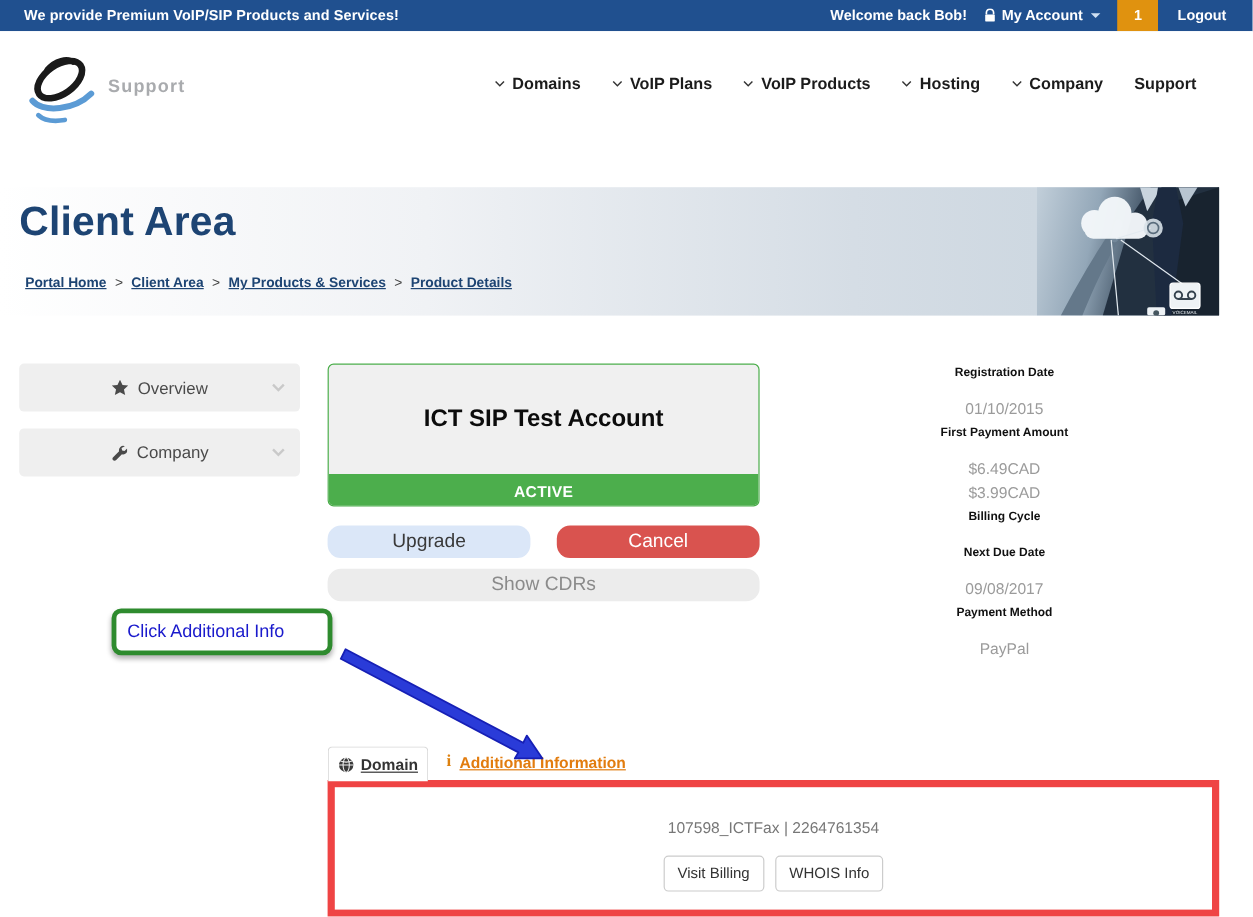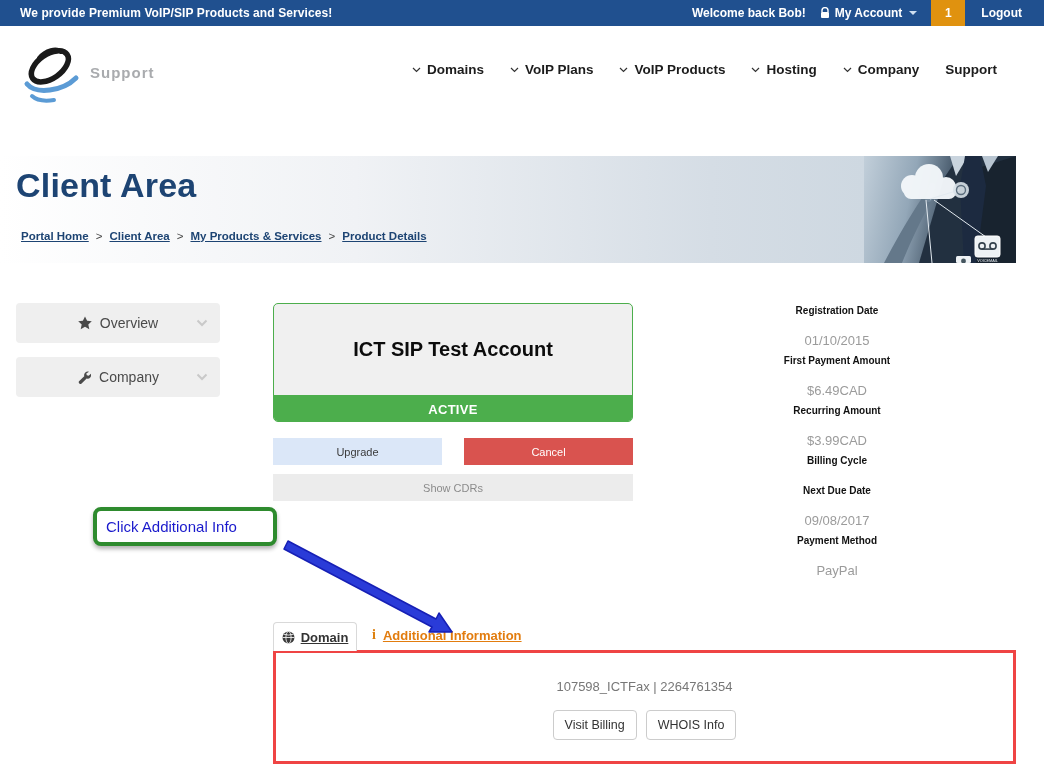--- a/index.html
+++ b/index.html
@@ -28,53 +28,53 @@
 
   
   .banner { position:absolute; left:0; top:156px; width:1016px; height:107px; background:linear-gradient(90deg,#ffffff 0%,#f0f2f5 35%,#d5dde5 70%,#c7d3dd 100%); }
   .banner h1 { position:absolute; left:16px; top:10px; font-size:34px; font-weight:800; color:#1d4473; letter-spacing:.2px; }
   .breadcrumb { position:absolute; left:21px; top:74px; font-size:11.5px; color:#333; display:flex; align-items:center; gap:7px; }
   .breadcrumb a { color:#1d4473; text-decoration:underline; font-weight:600; cursor:pointer; }
   .crumb-sep { color:#444; }
   .hero { position:absolute; right:0; top:0; width:152px; height:107px; }
 
   
-  .side-btn { position:absolute; left:16px; width:204px; height:40px; background:#efefef; border-radius:4px; display:flex; align-items:center; justify-content:center; gap:8px; font-size:14px; color:#4a4a4a; cursor:pointer; }
+  .side-btn { position:absolute; left:16px; width:234px; height:40px; background:#efefef; border-radius:4px; display:flex; align-items:center; justify-content:center; gap:8px; font-size:14px; color:#4a4a4a; cursor:pointer; }
   .side-btn .chev { position:absolute; right:12px; }
   #overview-btn { top:303px; }
   #actions-btn  { top:357px; }
 
   
   .card { position:absolute; left:273px; top:303px; width:360px; height:119px; border:1px solid #4cae4c; border-radius:5px; overflow:hidden; background:#f0f0f0; }
   .card-body { height:91px; display:flex; align-items:center; justify-content:center; }
   .card-title { font-size:20px; font-weight:800; color:#0c0c0c; }
   .card-status { height:28px; background:#4cae4c; color:#fff; font-size:13px; font-weight:700; display:flex; align-items:center; justify-content:center; letter-spacing:.3px; }
 
-  .btn { position:absolute; border-radius:0; font-size:11px; display:flex; align-items:center; justify-content:center; cursor:pointer; }
+  .btn { position:absolute; border-radius:11px; font-size:16px; display:flex; align-items:center; justify-content:center; cursor:pointer; }
   #upgrade-btn { left:273px; top:438px; width:169px; height:27px; background:#dbe7f8; color:#3a3a3a; }
   #cancel-btn  { left:464px; top:438px; width:169px; height:27px; background:#d9534f; color:#fff; }
   #showcdrs-btn{ left:273px; top:474px; width:360px; height:27px; background:#ececec; color:#8b8b8b; }
 
   
   .details { position:absolute; left:657px; top:303px; width:360px; text-align:center; }
   .d-label { font-size:10px; line-height:15px; font-weight:800; color:#111; margin-bottom:15px; }
   .d-value { font-size:13px; line-height:15px; color:#9b9b9b; margin-bottom:5px; }
 
   
   .callout { position:absolute; left:93px; top:507px; width:184px; height:39px; background:#fff; border:4px solid #2e8b2e; border-radius:8px; box-shadow:0 3px 4px rgba(0,0,0,.3); display:flex; align-items:center; z-index:5; }
   .callout span { font-size:15px; color:#1a1acc; margin-left:9px; white-space:nowrap; }
   .arrow-layer { position:absolute; left:0; top:0; width:1044px; height:764px; pointer-events:none; z-index:4; }
 
   
   .tab-domain { position:absolute; left:273px; top:622px; width:84px; height:29px; background:#fff; border:1px solid #d9d9d9; border-bottom:none; border-radius:4px 4px 0 0; display:flex; align-items:center; justify-content:center; gap:6px; z-index:2; cursor:pointer; }
   .tab-domain span { font-size:13px; color:#333; text-decoration:underline; font-weight:600; }
   .tab-additional { position:absolute; left:372px; top:627px; display:flex; align-items:center; gap:7px; cursor:pointer; z-index:1; }
   .tab-additional .i-glyph { color:#dd810f; font-size:14px; font-weight:900; font-family:"Liberation Serif", serif; }
   .tab-additional .t-label { color:#e27c0e; font-size:13px; font-weight:600; text-decoration:underline; }
-  .panel { position:absolute; left:273px; top:650px; width:743px; height:114px; background:#fff; border:3px solid #ef4444; }
+  .panel { position:absolute; left:273px; top:650px; width:743px; height:114px; background:#fff; border:6px solid #ef4444; }
   .domain-line { position:absolute; left:0; top:26px; width:100%; text-align:center; font-size:13px; color:#777; }
   .panel-btns { position:absolute; left:0; top:57px; width:100%; display:flex; justify-content:center; gap:9px; }
   .panel-btn { border:1px solid #ccc; border-radius:4px; background:#fff; font-size:12.5px; color:#333; padding:7px 11px; cursor:pointer; font-family:"Liberation Sans", sans-serif; }
 </style>
 </head>
 <body>
 
 <div class="page">
 
   <div class="topbar">
@@ -223,21 +223,20 @@
   </div>
   <div class="btn" id="upgrade-btn">Upgrade</div>
   <div class="btn" id="cancel-btn">Cancel</div>
   <div class="btn" id="showcdrs-btn">Show CDRs</div>
 
   <div class="details">
     <div class="d-label">Registration Date</div>
     <div class="d-value">01/10/2015</div>
     <div class="d-label">First Payment Amount</div>
     <div class="d-value">$6.49CAD</div>
-    <div class="d-label">Recurring Amount</div>
     <div class="d-value">$3.99CAD</div>
     <div class="d-label">Billing Cycle</div>
     <div class="d-label">Next Due Date</div>
     <div class="d-value">09/08/2017</div>
     <div class="d-label">Payment Method</div>
     <div class="d-value">PayPal</div>
   </div>
 
   <div class="callout">
     <span>Click Additional Info</span>

